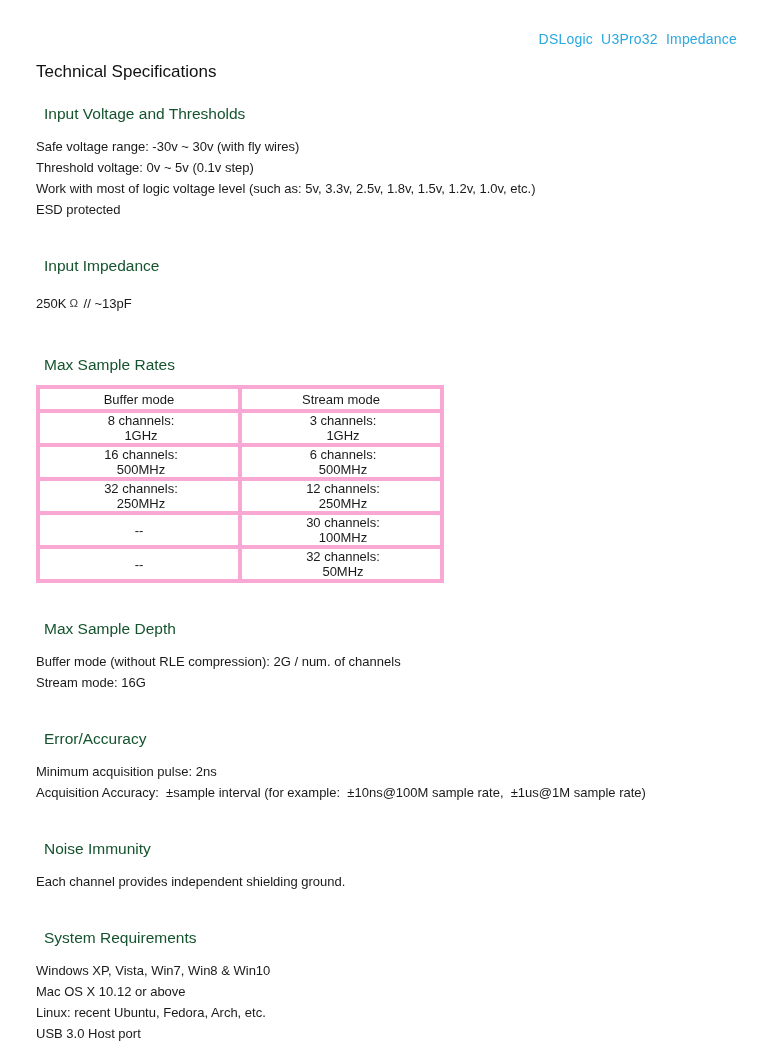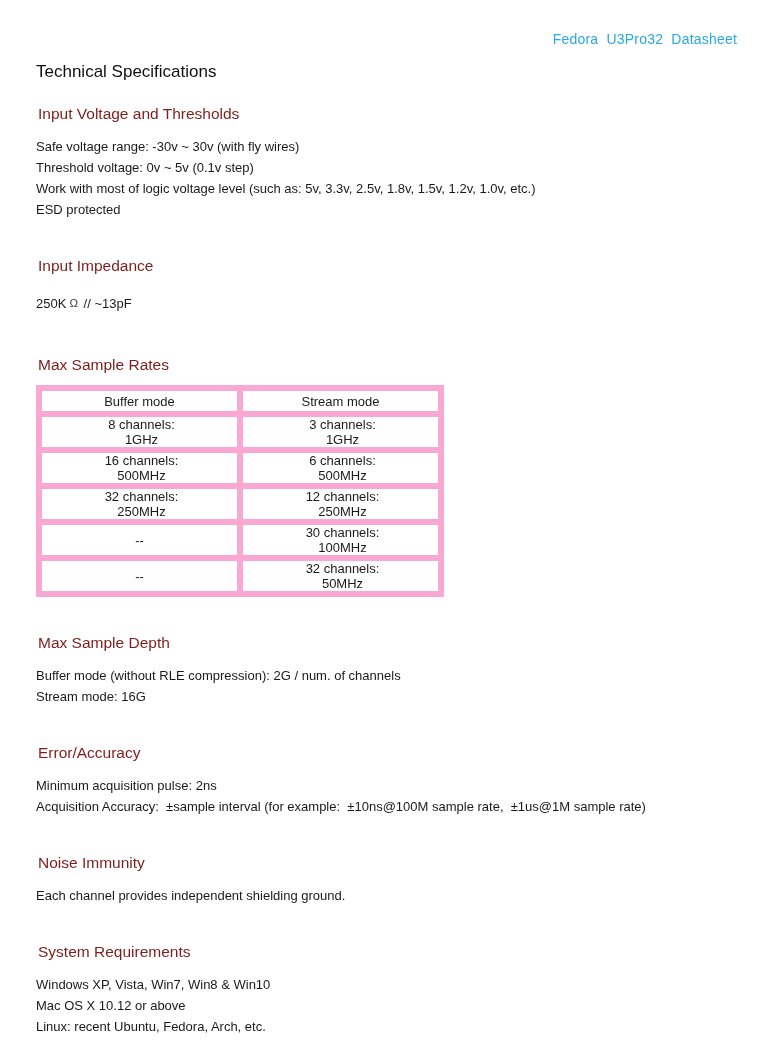--- a/index.html
+++ b/index.html
@@ -30,24 +30,24 @@
     left: 36px;
     right: 52px;
   }
   .doc-title {
     margin: 62px 0 0 0;
     font-size: 17px;
     font-weight: 400;
     color: #111111;
   }
   .section-heading {
-    margin: 37px 0 0 2px;
+    margin: 37px 0 0 8px;
     font-size: 15.5px;
     font-weight: 400;
-    color: #7f1d1d;
+    color: #14532d;
   }
   .section-heading.first {
     margin-top: 23px;
   }
   .lines {
     margin: 13px 0 0 0;
   }
   .line {
     font-size: 13px;
     line-height: 21px;
@@ -66,21 +66,21 @@
     padding: 0 2px 0 3px;
   }
   
   .rates-table {
     margin-top: 11px;
     width: 408px;
     border-collapse: collapse;
     table-layout: fixed;
   }
   .rates-table td, .rates-table th {
-    border: 6px solid #f9a8d4;
+    border: 4px solid #f9a8d4;
     font-size: 13px;
     font-weight: 400;
     height: 20px;
     padding: 0;
     overflow: hidden;
   }
   .rates-table th {
     text-align: center;
   }
   .cell-flex {
@@ -100,21 +100,21 @@
   }
   .cell-dash {
     text-align: center;
   }
 </style>
 </head>
 <body>
 
 <div class="page">
 
-  <div class="doc-header" style="color:#29a9e1;">Fedora  U3Pro32  Datasheet</div>
+  <div class="doc-header" style="color:#29a9e1;">DSLogic  U3Pro32  Impedance</div>
 
   <div class="content">
 
     <h1 class="doc-title">Technical Specifications</h1>
 
     <h2 class="section-heading first">Input Voltage and Thresholds</h2>
     <div class="lines">
       <div class="line">Safe voltage range: -30v ~ 30v (with fly wires)</div>
       <div class="line">Threshold voltage: 0v ~ 5v (0.1v step)</div>
       <div class="line">Work with most of logic voltage level (such as: 5v, 3.3v, 2.5v, 1.8v, 1.5v, 1.2v, 1.0v, etc.)</div>

